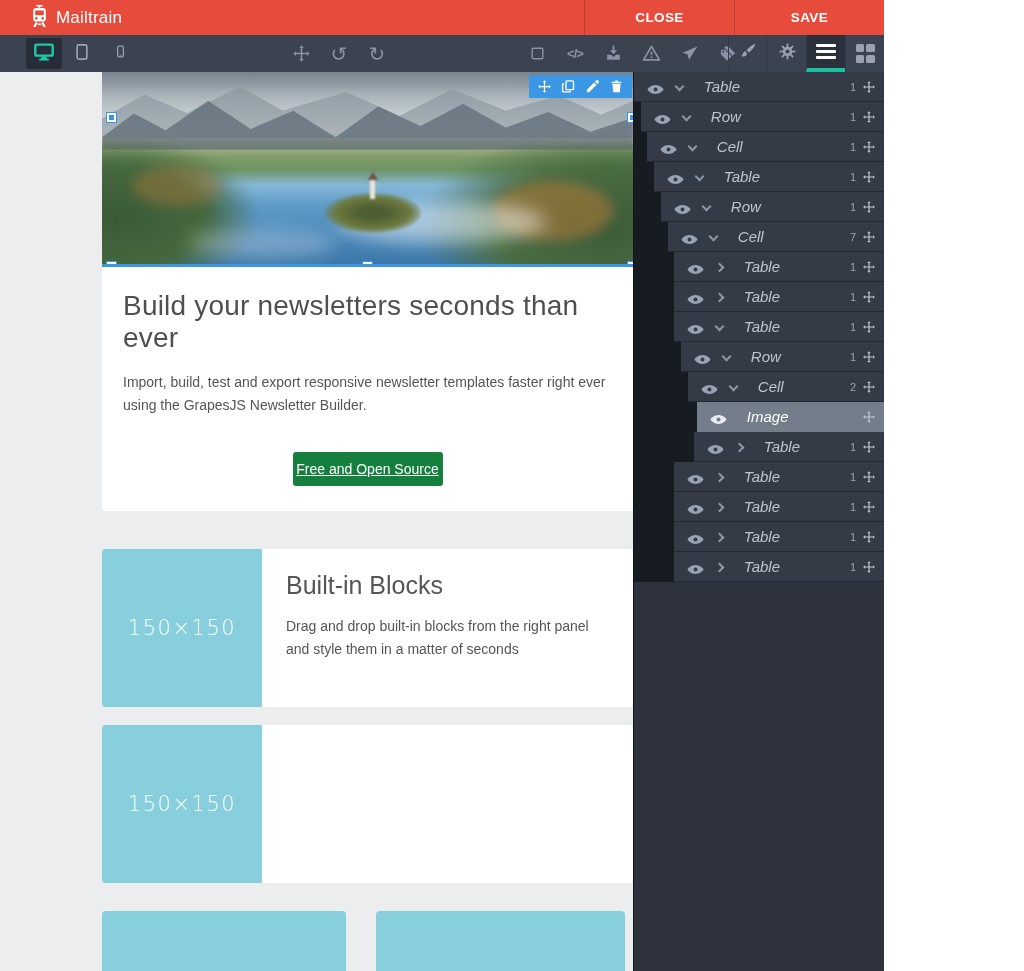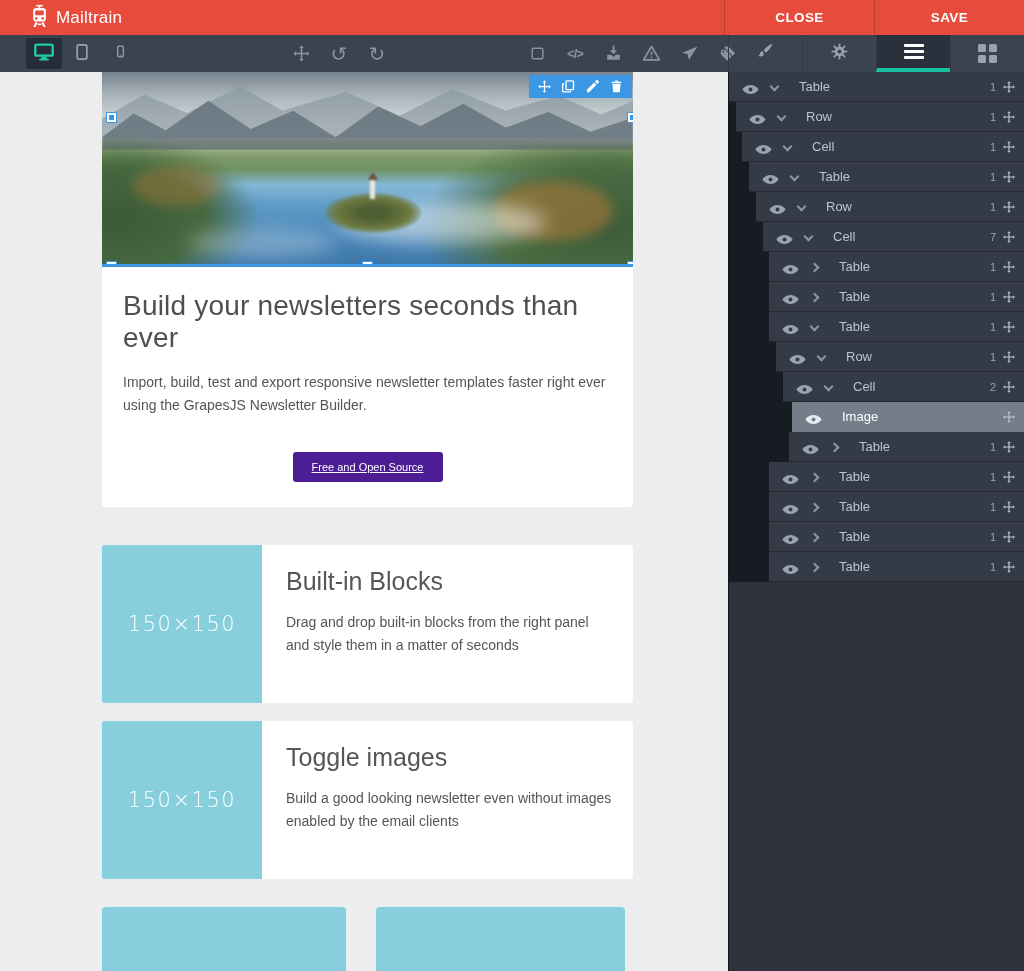--- a/index.html
+++ b/index.html
@@ -1,17 +1,17 @@
 <!DOCTYPE html>
 <html><head>
 <meta charset="utf-8">
 <style>
   * { margin:0; padding:0; box-sizing:border-box; }
   html,body { width:1024px; height:971px; overflow:hidden; font-family:"Liberation Sans", sans-serif; }
-  .app { width:1024px; height:971px; display:flex; flex-direction:column; background:#ebedee; }
+  .app { width:884px; height:971px; display:flex; flex-direction:column; background:#ebedee; }
 
   
   .topbar { height:35px; background:#e74b3c; display:flex; align-items:stretch; color:#fff; flex:0 0 35px; }
   .brand { display:flex; align-items:center; padding-left:30px; gap:7px; flex:1; }
   .brand-label { font-size:17px; color:#fff; letter-spacing:.2px; }
   .topbar-btn { width:150px; border-left:1px solid rgba(0,0,0,.18); background:transparent; border-top:none;border-right:none;border-bottom:none; color:#fff; font-family:"Liberation Sans",sans-serif; font-weight:bold; font-size:13.5px; letter-spacing:.4px; cursor:pointer; }
 
   
   .toolbar { height:37px; flex:0 0 37px; background:#3b4250; display:flex; align-items:stretch; }
   .toolbar-left { width:728px; display:flex; align-items:center; }
@@ -67,21 +67,21 @@
   .h-mr { right:-4px; top:41px; }
   .h-bl { left:5px;  bottom:-4px; }
   .h-bm { left:50%; margin-left:-5px; bottom:-4px; }
   .h-br { right:-4px; bottom:-4px; }
 
   .sel-toolbar { position:absolute; top:3px; right:1px; background:#3b97e3; display:flex; align-items:center; gap:9px; padding:4px 8px; height:23px; }
   .sel-ic { width:15px; height:15px; color:#fff; cursor:pointer; display:flex; align-items:center; justify-content:center; }
 
   .hero-h1 { font-size:28px; font-weight:normal; color:#4f4f4f; margin:23px 21px 0; letter-spacing:.2px; }
   .hero-p { font-size:14px; color:#555; line-height:23px; margin:17px 21px 0; padding-right:6px; }
-  .hero-btn { display:block; margin:35px auto 0; width:150px; text-align:center; background:#4c1d95; color:#fff; border:none; border-radius:3px; padding:9px 0; font-size:11px; font-family:"Liberation Sans",sans-serif; text-decoration:underline; cursor:pointer; }
+  .hero-btn { display:block; margin:35px auto 0; width:150px; text-align:center; background:#15803d; color:#fff; border:none; border-radius:3px; padding:9px 0; font-size:14px; font-family:"Liberation Sans",sans-serif; text-decoration:underline; cursor:pointer; }
 
   .feature-card { background:#fff; border-radius:3px; display:flex; overflow:hidden; height:158px; }
   .fc1 { margin-top:38px; }
   .fc2 { margin-top:18px; }
   .ph-150 { width:160px; flex:0 0 160px; background:#87cfdd; color:#fff; display:flex; align-items:center; justify-content:center;
     font-family:"DejaVu Sans",sans-serif; font-weight:200; font-size:21px; letter-spacing:1.5px; }
   .feature-body { padding:22px 20px 0 24px; }
   .feature-title { font-size:25px; font-weight:normal; color:#565656; }
   .feature-text { font-size:14px; color:#555; line-height:23px; margin-top:15px; }
 
@@ -97,21 +97,21 @@
   .layer-row.selected { background:#747d8a; color:#fff; border-bottom:1px solid #747d8a; }
   .layer-eye { margin-left:13px; width:17px; height:11px; color:#9aa3b2; flex:0 0 17px; cursor:pointer; }
   .layer-row.selected .layer-eye { color:#e8ecf2; }
   .layer-eye .pupil { fill:#343a46; }
   .layer-row.selected .pupil { fill:#747d8a; }
   .caret { margin-left:11px; width:9px; height:9px; position:relative; flex:0 0 9px; cursor:pointer; }
   .caret::before { content:""; position:absolute; left:1px; top:1px; width:5px; height:5px; border:solid #8d96a5; border-width:0 2px 2px 0; }
   .caret.down::before { transform:rotate(45deg); }
   .caret.right::before { transform:rotate(-45deg); top:2px; }
   .caret.none { visibility:hidden; width:0; flex:0 0 0; margin-left:0; }
-  .layer-title { margin-left:20px; font-size:13px; }
+  .layer-title { margin-left:20px; font-size:15px;font-style:italic; }
   .layer-spacer { flex:1; }
   .layer-count { font-size:11px; color:#9aa3b2; }
   .layer-row.selected .layer-count { color:#e8ecf2; }
   .layer-move { width:14px; height:14px; margin:0 8px 0 6px; color:#c0c7d2; cursor:grab; flex:0 0 14px; }
   .layers-filler { flex:1; background:#2d323d; }
 </style>
 </head>
 <body>
 
 <div class="app">
@@ -302,24 +302,20 @@
         <div id="features">
             <div class="feature-card fc1">
               <div class="ph-150">150×150</div>
               <div class="feature-body">
                 <h2 class="feature-title">Built-in Blocks</h2>
                 <p class="feature-text">Drag and drop built-in blocks from the right panel and style them in a matter of seconds</p>
               </div>
             </div>
             <div class="feature-card fc2">
               <div class="ph-150">150×150</div>
-              <div class="feature-body">
-                <h2 class="feature-title">Toggle images</h2>
-                <p class="feature-text">Build a good looking newsletter even without images enabled by the email clients</p>
-              </div>
             </div>
           </div>
 
         <div class="bottom-blocks" id="bottom-blocks">
             <div class="ph-250 b1">250×150</div>
             <div class="ph-250 b2">250×150</div>
           </div>
 
       </div>
     </div>

